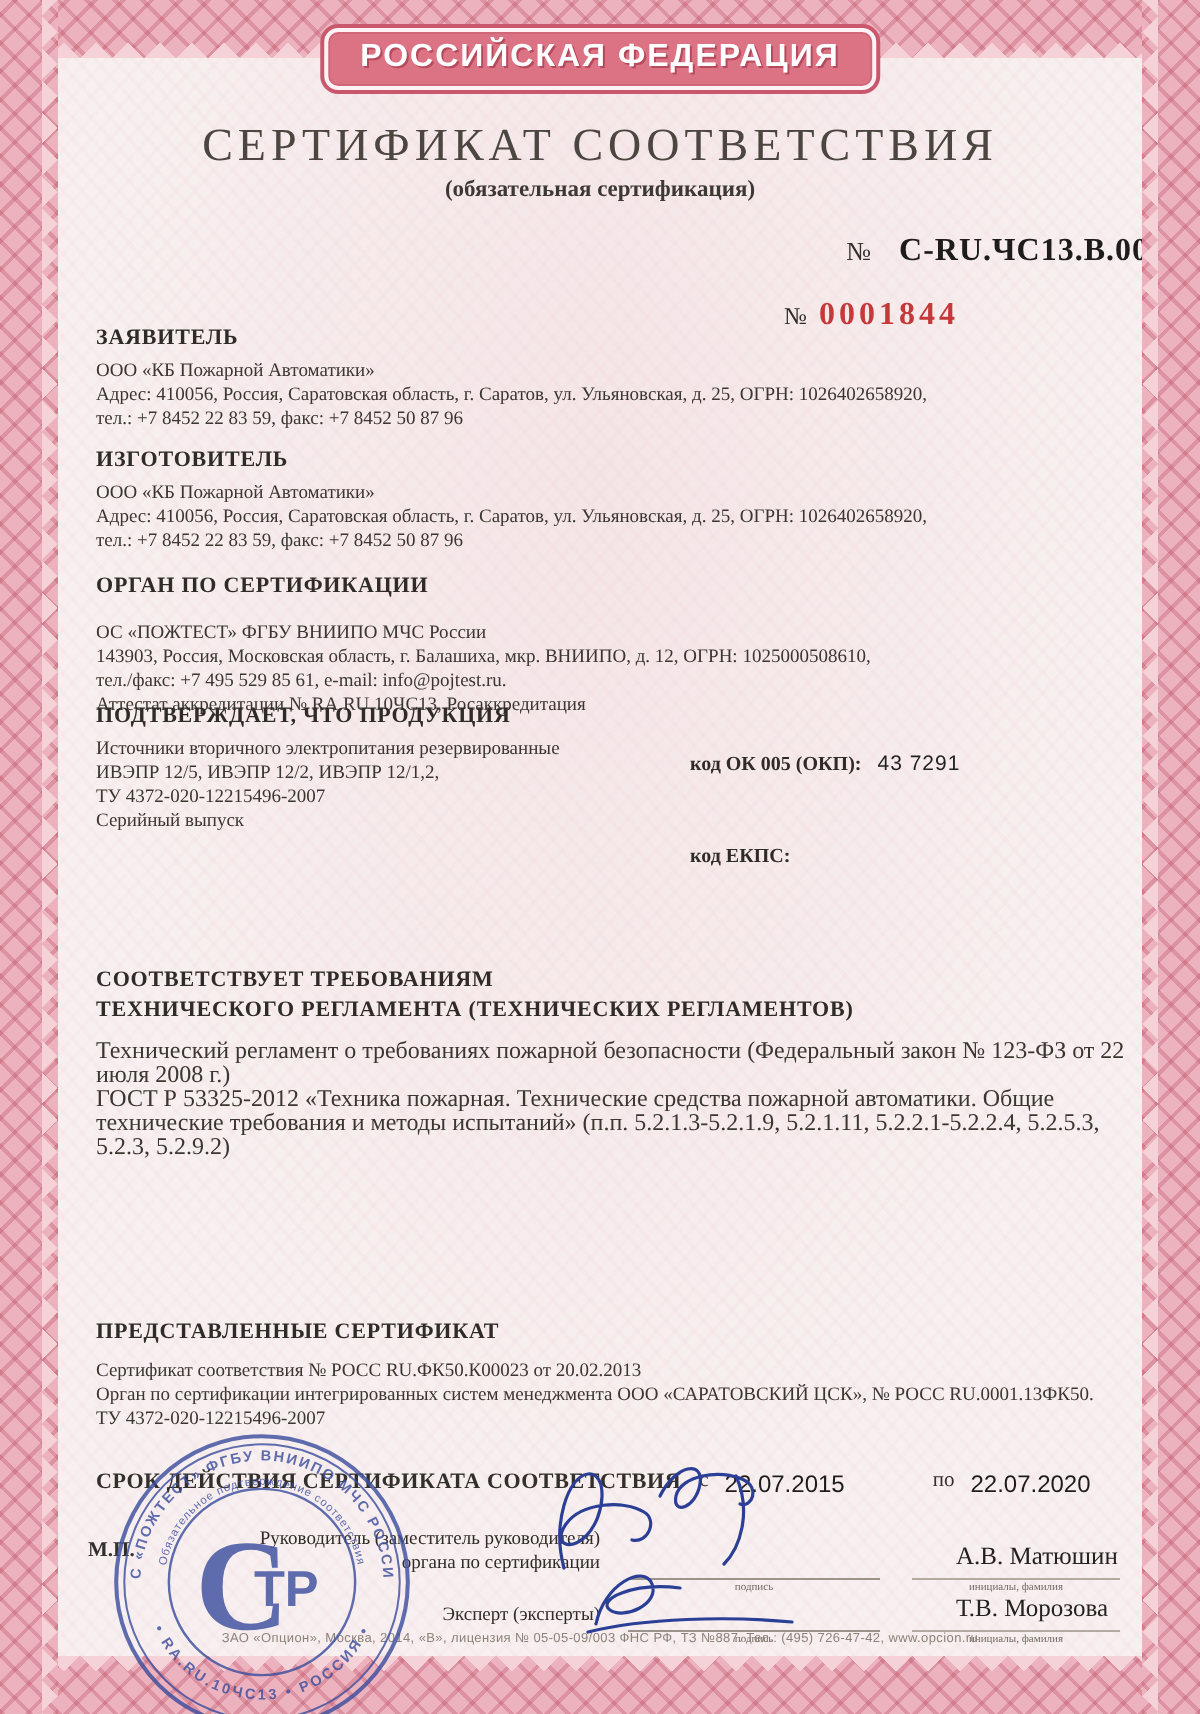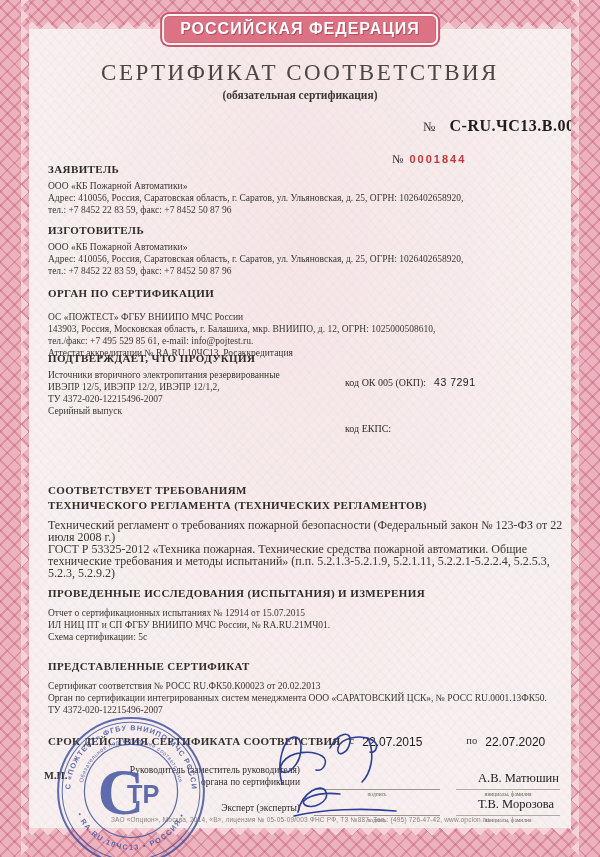--- a/index.html
+++ b/index.html
@@ -62,25 +62,25 @@
   .cert-no .no-val { font-size:16px; font-weight:bold; letter-spacing:.5px; color:#1e1c1a; }
 
   
   .sec { position:absolute; left:48px; right:40px; z-index:2; }
   .sec-h { font-size:11px; font-weight:bold; letter-spacing:.4px; color:#2f2c28; }
   .ln { font-size:9.5px; line-height:12px; color:#3a3630; }
   .gap6 { height:5px; }
 
   .serial { position:absolute; top:149px; left:392px; z-index:2; white-space:nowrap; }
   .serial .s-label { font-size:12px; color:#2f2c28; margin-right:6px; }
-  .serial .s-val { font-family:Liberation Sans, sans-serif; font-size:11px; font-weight:bold;
+  .serial .s-val { font-family:Liberation Serif, serif; font-size:16px; font-weight:bold;
     color:#c43a3a; letter-spacing:2px; }
 
   .codes { position:absolute; left:345px; z-index:2; white-space:nowrap; }
-  .codes .c-label { font-size:10px; font-weight:normal; color:#2f2c28; }
+  .codes .c-label { font-size:10px; font-weight:bold; color:#2f2c28; }
   .codes .c-val { font-family:"Liberation Sans", sans-serif; font-size:10.5px; color:#222;
     margin-left:8px; letter-spacing:.5px; }
 
   .req-par { font-size:12px; line-height:12px; color:#3a3630; width:525px; }
 
   
   .validity { position:absolute; top:735px; left:48px; right:40px; display:flex;
     align-items:flex-start; white-space:nowrap; z-index:2; }
   .validity .v-h { font-size:11px; font-weight:bold; letter-spacing:.3px; }
   .validity .v-lbl { font-size:10.5px; margin-left:9px; }
@@ -169,27 +169,20 @@
   </div>
 
   <div class="sec" style="top:484px">
     <div class="sec-h">СООТВЕТСТВУЕТ ТРЕБОВАНИЯМ</div>
     <div class="sec-h" style="margin-top:3px">ТЕХНИЧЕСКОГО РЕГЛАМЕНТА (ТЕХНИЧЕСКИХ РЕГЛАМЕНТОВ)</div>
     <div style="height:8px"></div>
     <div class="req-par">Технический регламент о требованиях пожарной безопасности (Федеральный закон № 123-ФЗ от 22 июля 2008 г.)</div>
     <div class="req-par">ГОСТ Р 53325-2012 «Техника пожарная. Технические средства пожарной автоматики. Общие технические требования и методы испытаний» (п.п. 5.2.1.3-5.2.1.9, 5.2.1.11, 5.2.2.1-5.2.2.4, 5.2.5.3, 5.2.3, 5.2.9.2)</div>
   </div>
 
-  <div class="sec" style="top:587px">
-    <div class="sec-h">ПРОВЕДЕННЫЕ ИССЛЕДОВАНИЯ (ИСПЫТАНИЯ) И ИЗМЕРЕНИЯ</div>
-    <div style="height:8px"></div>
-    <div class="ln">Отчет о сертификационных испытаниях № 12914 от 15.07.2015</div>
-    <div class="ln">ИЛ НИЦ ПТ и СП ФГБУ ВНИИПО МЧС России, № RA.RU.21МЧ01.</div>
-    <div class="ln">Схема сертификации: 5с</div>
-  </div>
 
   <div class="sec" style="top:660px">
     <div class="sec-h">ПРЕДСТАВЛЕННЫЕ СЕРТИФИКАТ</div>
     <div style="height:8px"></div>
     <div class="ln">Сертификат соответствия № РОСС RU.ФК50.К00023 от 20.02.2013</div>
     <div class="ln">Орган по сертификации интегрированных систем менеджмента ООО «САРАТОВСКИЙ ЦСК», № РОСС RU.0001.13ФК50.</div>
     <div class="ln">ТУ 4372-020-12215496-2007</div>
   </div>
 
   <div class="validity">

